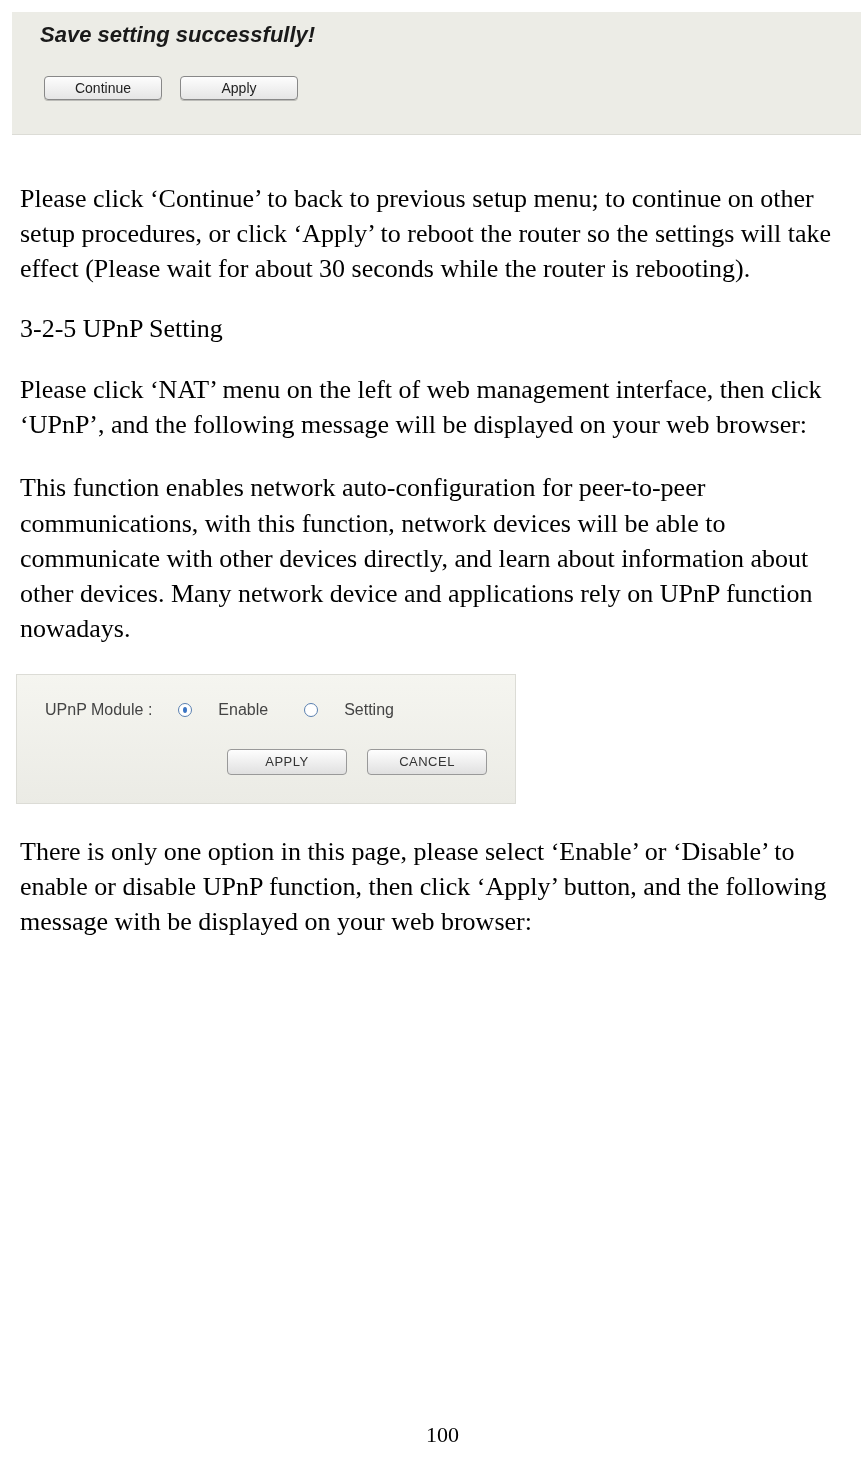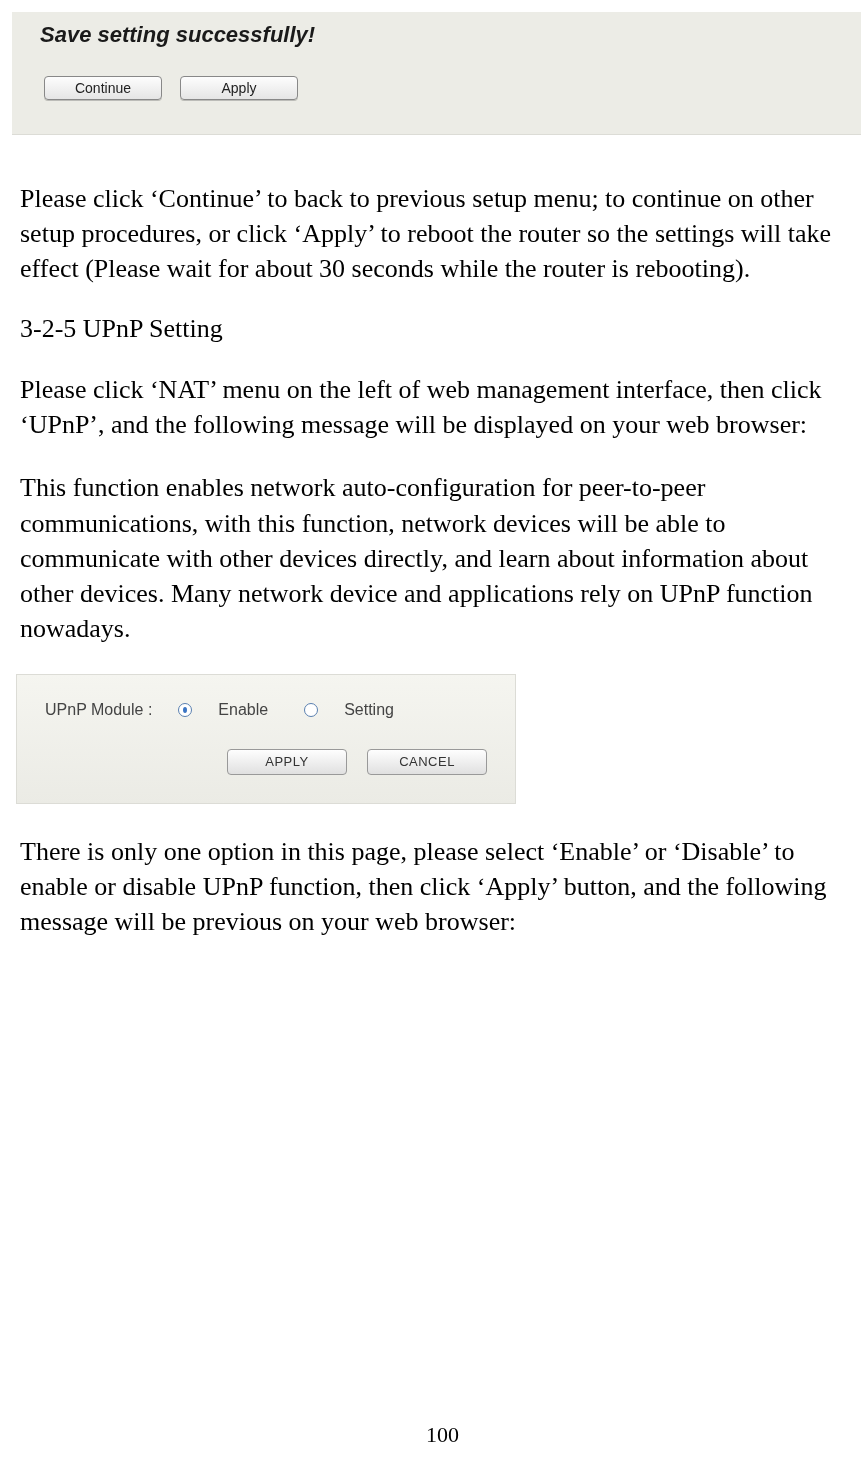--- a/index.html
+++ b/index.html
@@ -152,16 +152,16 @@
       <span class="rlabel">Enable</span>
       <span class="radio"></span>
       <span>Setting</span>
     </div>
     <div class="upnp-btns">
       <button class="pill-btn">APPLY</button>
       <button class="pill-btn">CANCEL</button>
     </div>
   </div>
 
-  <p class="para">There is only one option in this page, please select ‘Enable’ or ‘Disable’ to enable or disable UPnP function, then click ‘Apply’ button, and the following message will be previous on your web browser:</p>
+  <p class="para">There is only one option in this page, please select ‘Enable’ or ‘Disable’ to enable or disable UPnP function, then click ‘Apply’ button, and the following message with be displayed on your web browser:</p>
 </div>
 
 <div class="page-num">100</div>
 
 </body></html>

